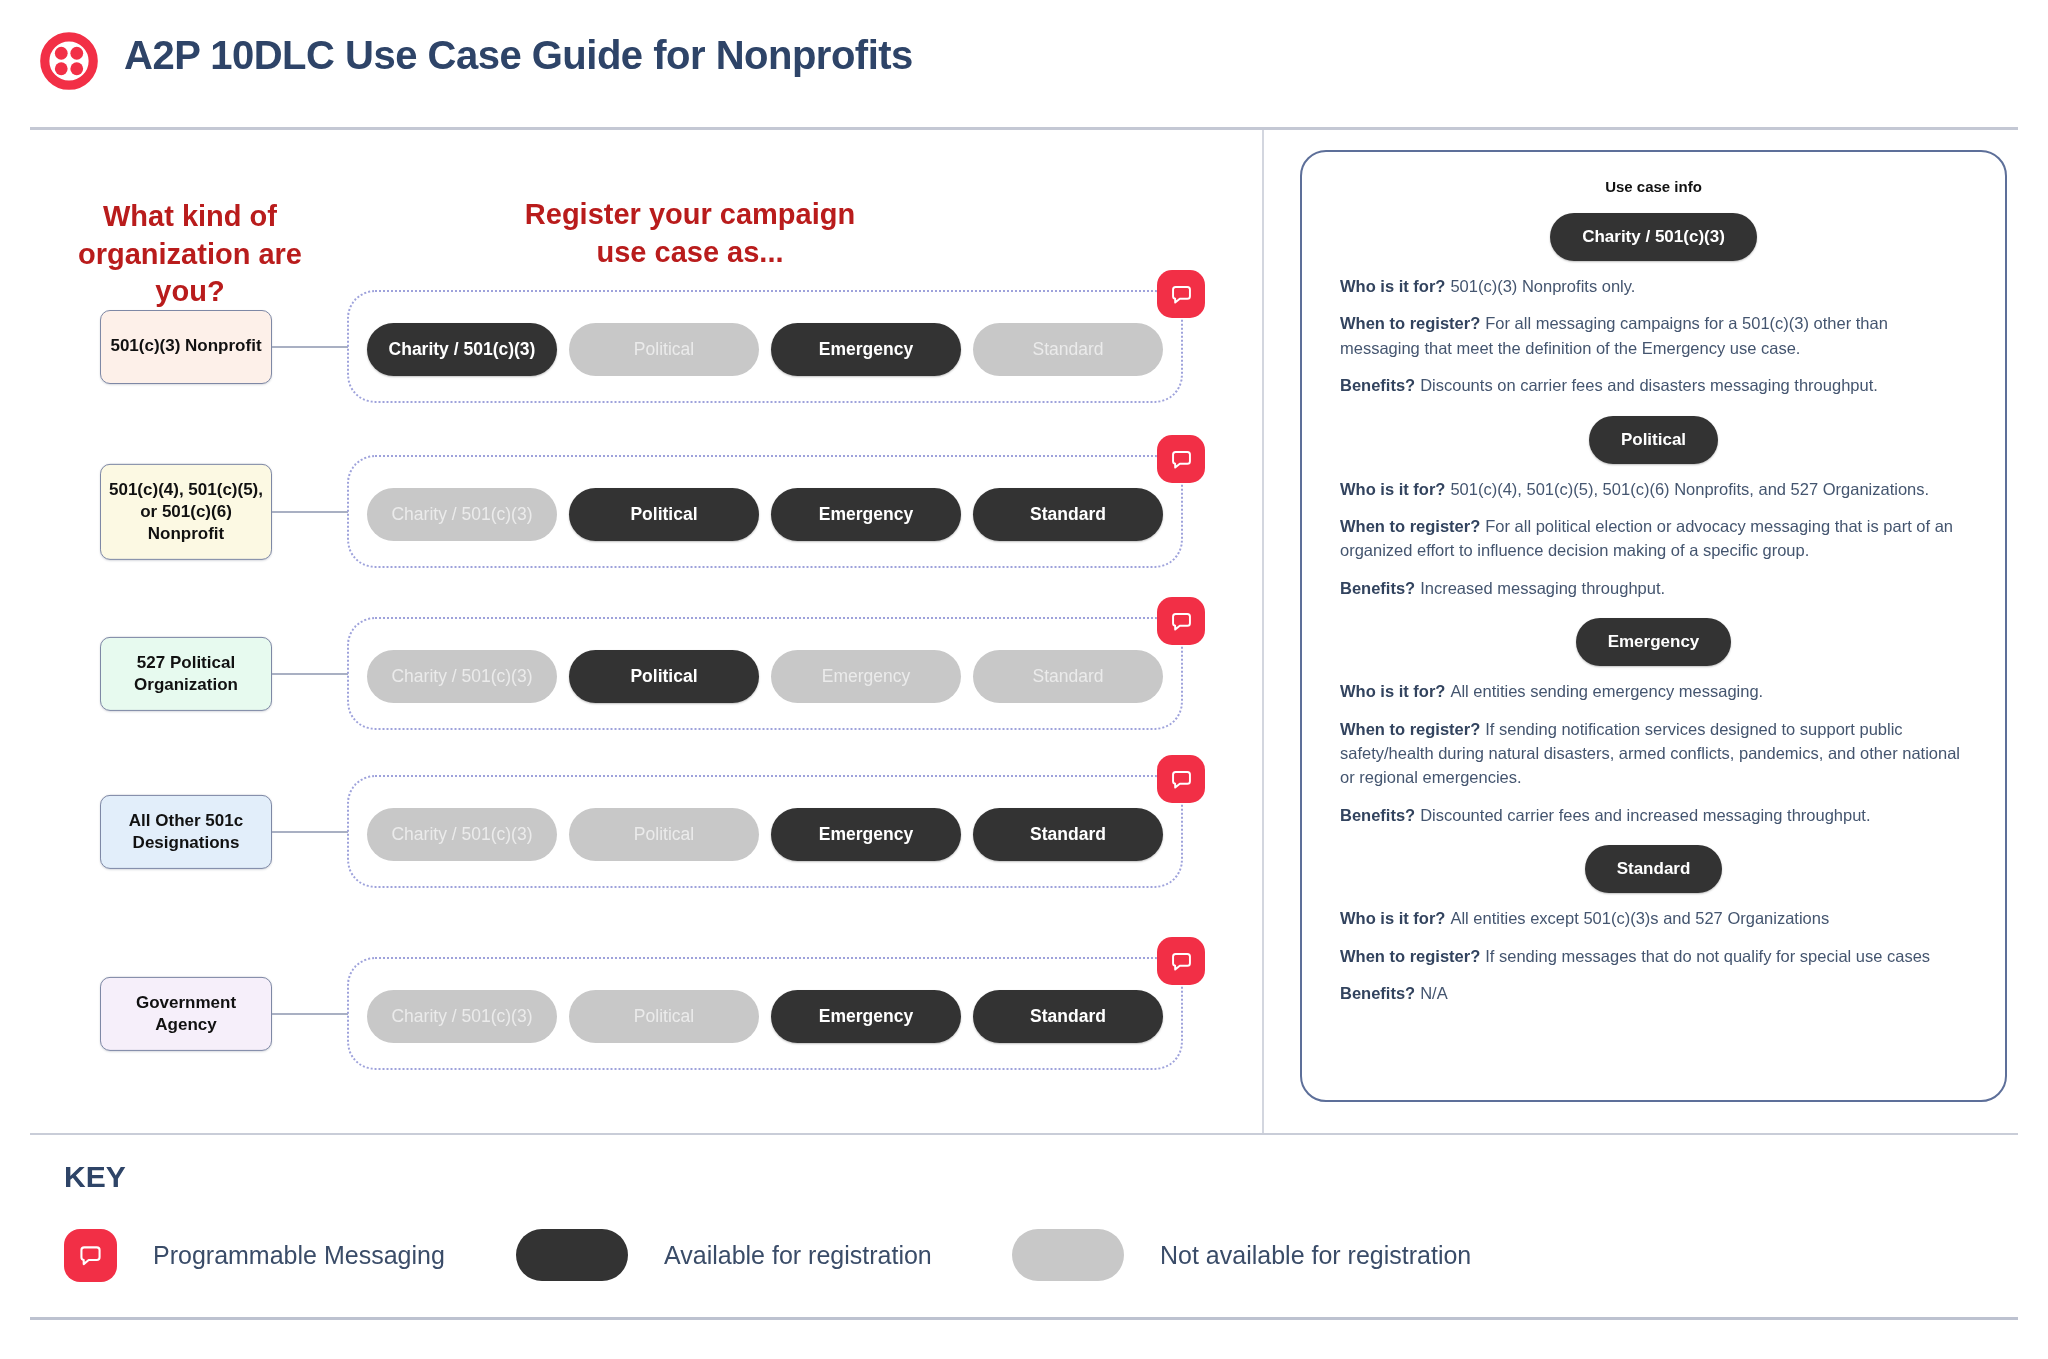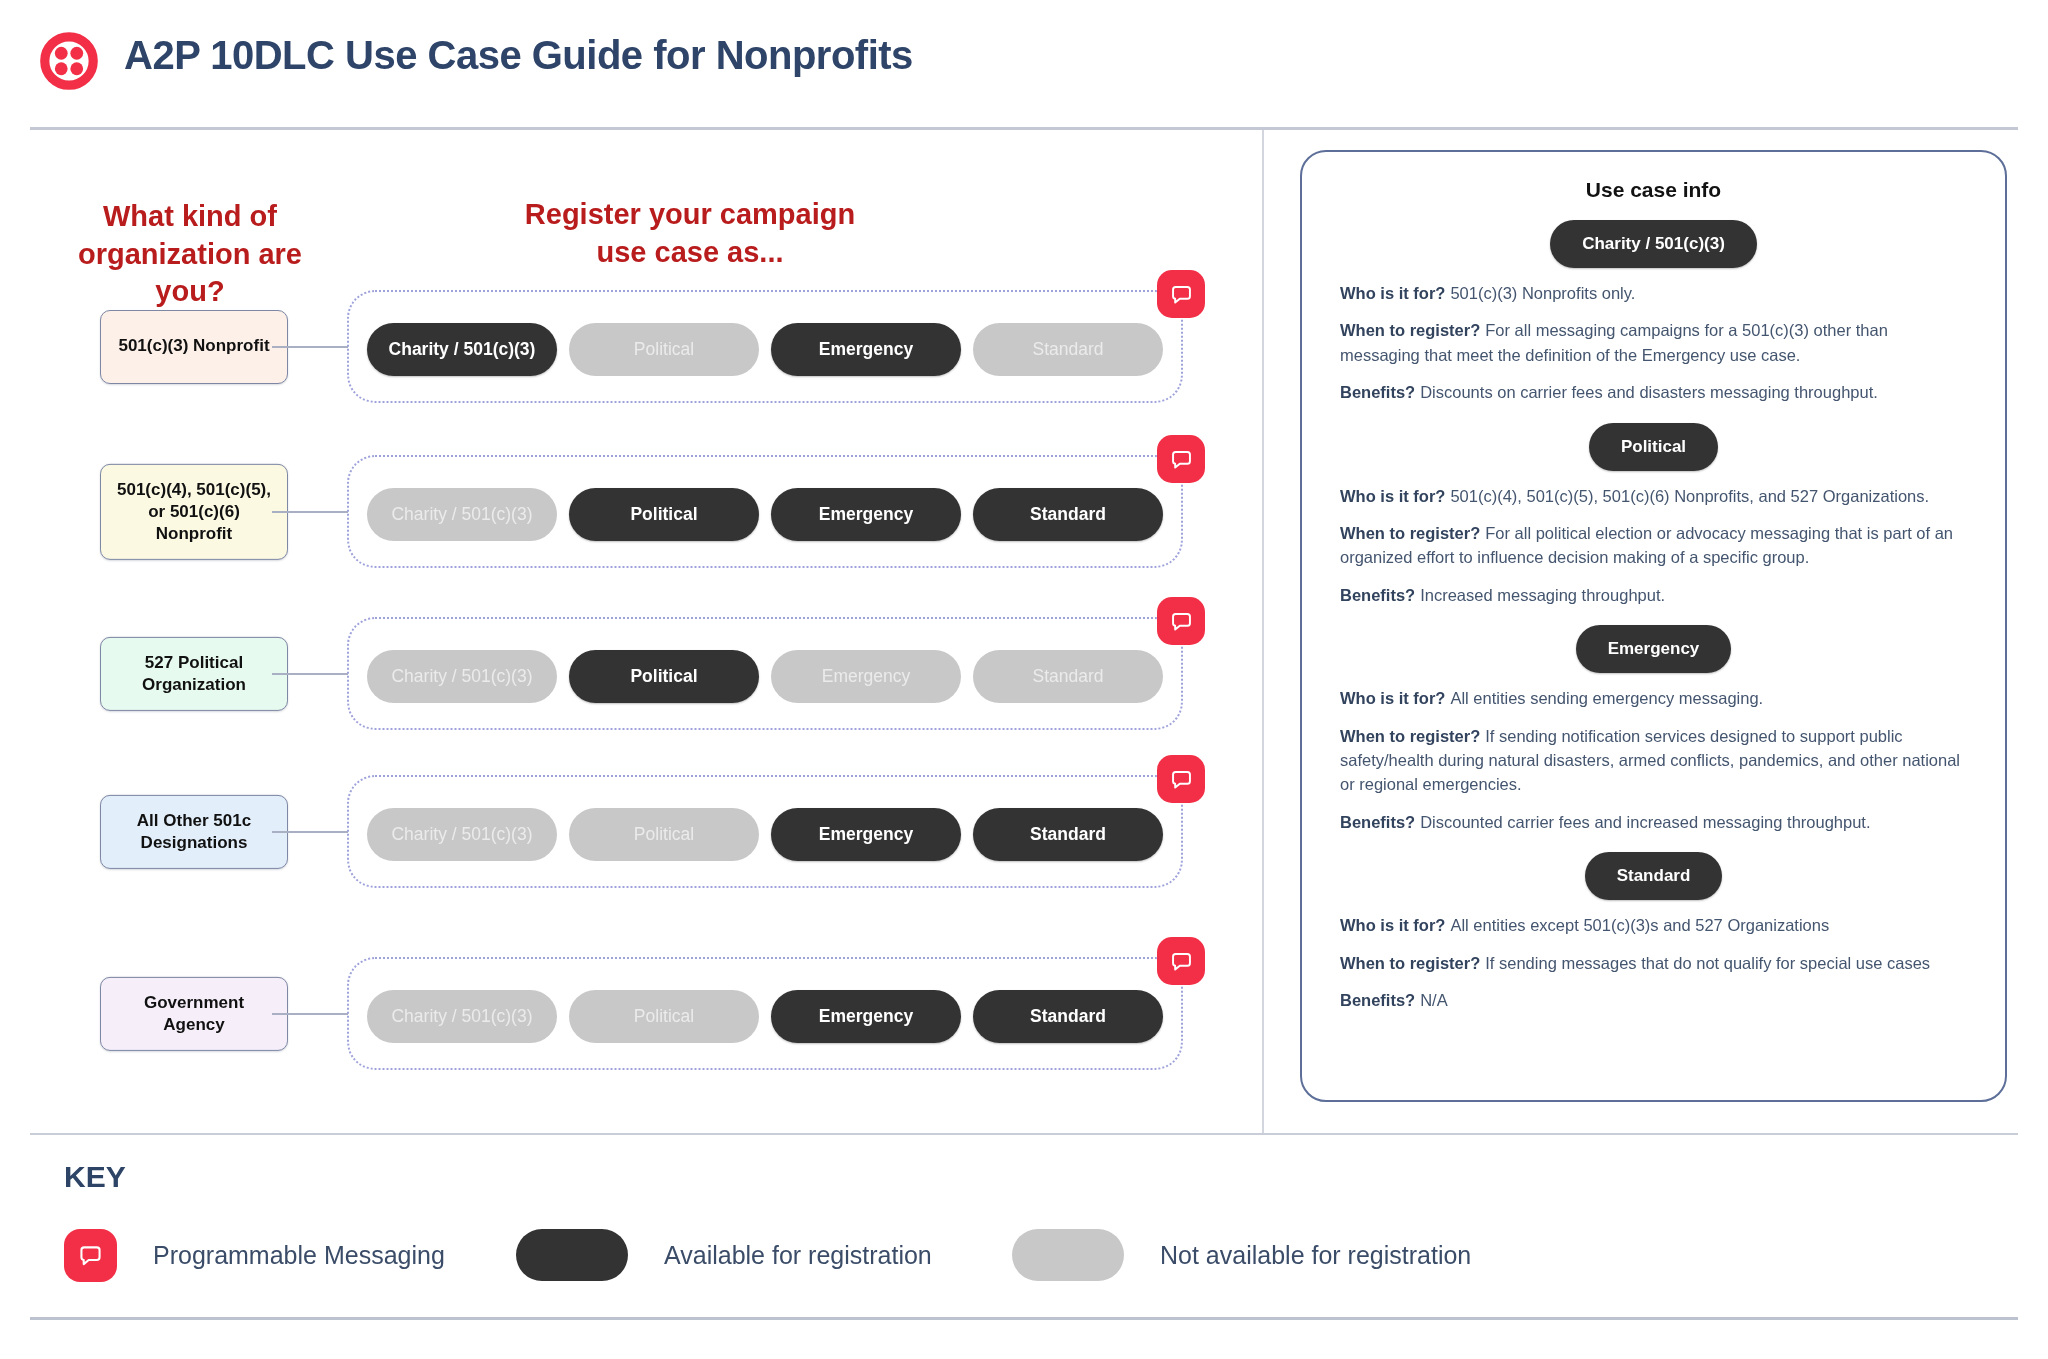--- a/index.html
+++ b/index.html
@@ -19,21 +19,21 @@
   
   .col-header{position:absolute;font-weight:bold;font-size:29px;color:#b91c1c;text-align:center;line-height:1.3;white-space:pre-line;}
   .org-header{left:40px;width:300px;top:198px;}
   .usecase-header{left:510px;width:360px;top:196px;}
 
   
   .row{position:absolute;left:100px;width:1083px;height:113px;}
   .row-1{top:290px}.row-2{top:455px}.row-3{top:617px}.row-4{top:775px}.row-5{top:957px}
   .org-box{
     position:absolute;left:0;top:50%;transform:translateY(-50%);
-    width:188px;min-height:74px;box-sizing:border-box;padding:14px 8px;
+    width:172px;min-height:74px;box-sizing:border-box;padding:14px 8px;
     border:1.5px solid #7E88A5;border-radius:10px;
     display:flex;align-items:center;justify-content:center;text-align:center;
     font-weight:bold;font-size:17px;color:#111;box-shadow:0 1px 2px rgba(40,50,80,0.18);
   }
   .org-box span{white-space:pre-line;line-height:1.3;}
   .connector{position:absolute;left:172px;top:50%;width:76px;height:2px;margin-top:-1px;background:#A9B0C3;}
   .dotted-box{
     position:absolute;left:247px;top:0;right:0;bottom:0;
     border:2px dotted #9EA2DB;border-radius:28px;box-sizing:border-box;
     display:flex;align-items:center;justify-content:space-between;padding:6px 18px 0;
@@ -48,21 +48,21 @@
     position:absolute;top:-22px;right:-24px;width:48px;height:48px;border-radius:15px;
     background:#F22F46;display:flex;align-items:center;justify-content:center;
   }
   .badge svg{width:27px;height:27px;}
 
   
   .info-panel{
     position:absolute;left:1300px;top:150px;width:707px;height:952px;box-sizing:border-box;
     border:2px solid #5D6F99;border-radius:26px;padding:24px 38px 0;background:#fff;
   }
-  .info-title{text-align:center;font-size:21px;font-weight:bold;color:#121212;margin:2px 0 0;}
+  .info-title{text-align:center;font-size:15px;font-weight:bold;color:#121212;margin:2px 0 0;}
   .info-pill{
     margin:18px auto 4px;width:max-content;background:#333333;color:#fff;font-weight:bold;
     font-size:17px;padding:14px 32px;border-radius:26px;box-shadow:0 1px 2px rgba(0,0,0,0.25);
   }
   .info-p{font-size:16.5px;line-height:1.48;color:#44556F;margin:13px 0;}
   .info-p b{color:#32435E;margin-right:5px;}
 
   
   .key-title{position:absolute;left:64px;top:1160px;font-size:30px;font-weight:bold;color:#2E4467;}
   .legend{position:absolute;left:64px;top:1226px;right:40px;height:58px;}

